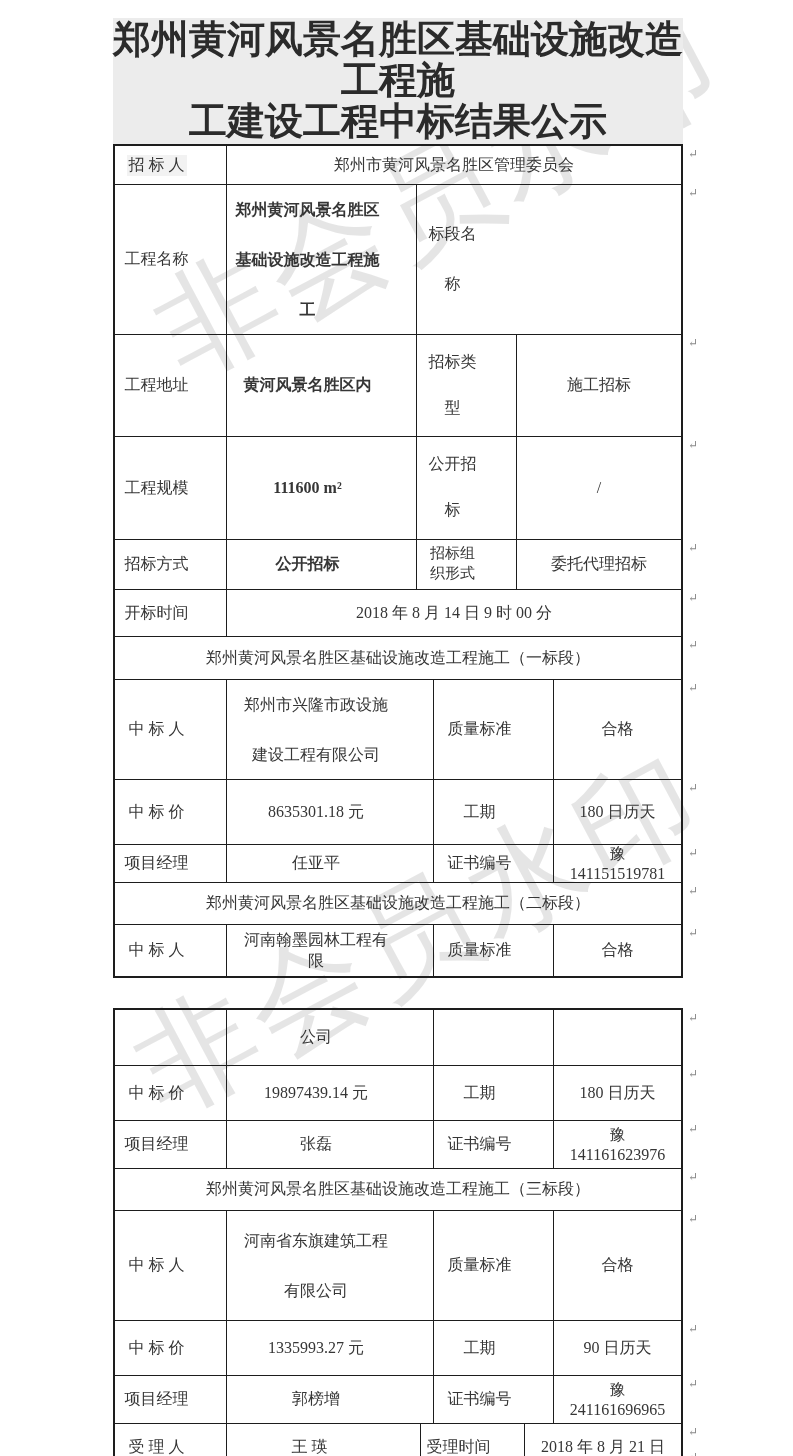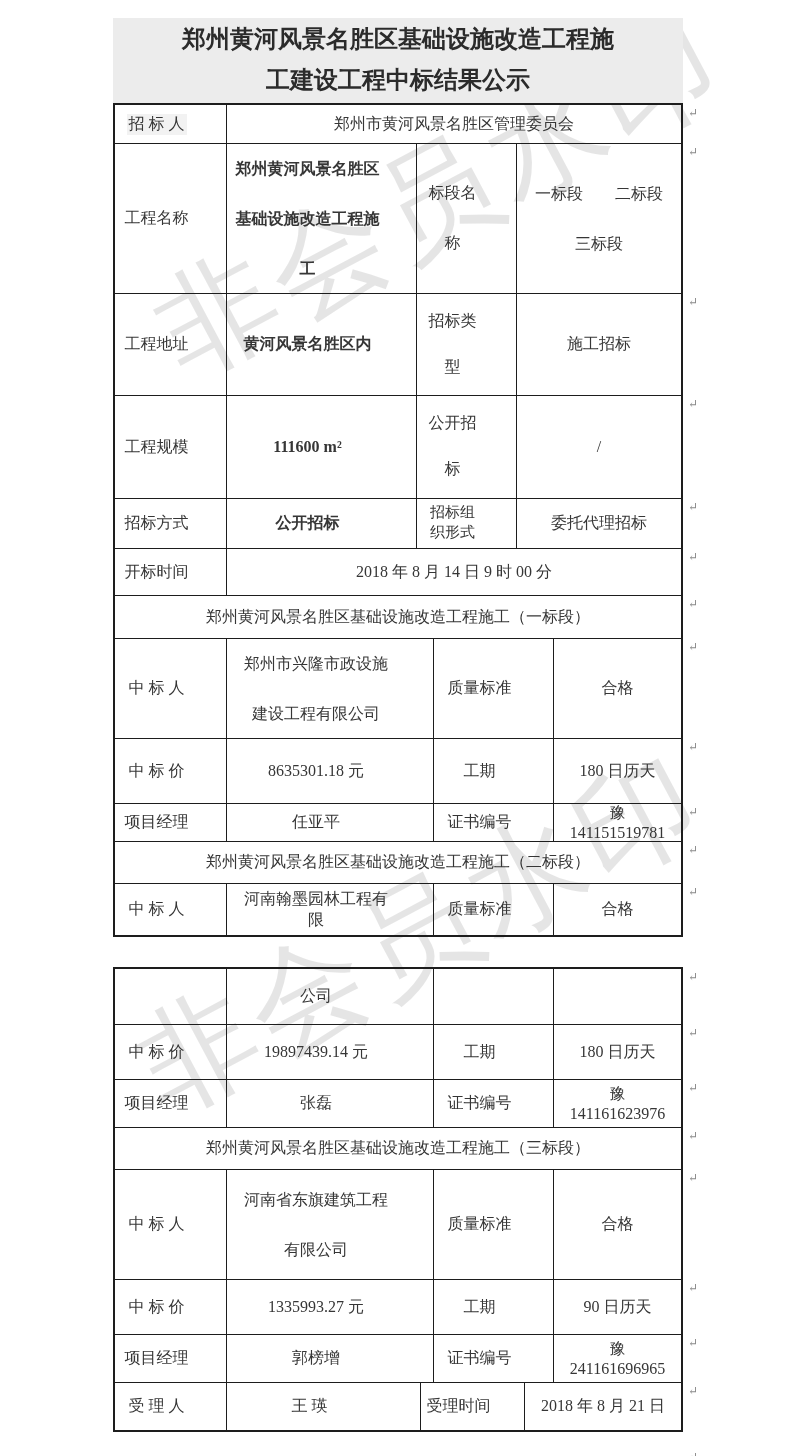--- a/index.html
+++ b/index.html
@@ -29,21 +29,21 @@
   #wm2 { left:110px; top:855px; }
 
   #content { position:relative; z-index:2; }
 
   
   #title {
     margin:18px 0 0 113px;
     width:570px;
     background:#ececec;
     text-align:center;
-    font-size:24px;
+    font-size:38px;
     font-weight:bold;
     color:#2b2b2b;
     line-height:41px;
     padding:1px 0 2px 0;
   }
 
   
   .tbl {
     margin-left:113px;
     width:570px;
@@ -114,21 +114,20 @@
             <span class="hl">招 标 人</span>
           </div>
         <div class="c w-rest">郑州市黄河风景名胜区管理委员会</div>
         <span class="pmark">↵</span>
       </div>
 
       <div class="row h150">
         <div class="c w-label">工程名称</div>
         <div class="c w-info-v lh50">郑州黄河风景名胜区基础设施改造工程施工</div>
         <div class="c w-info-l lh50">标段名称</div>
-        <div class="c w-rest lh50">一标段　　二标段　　三标段</div>
         <span class="pmark">↵</span>
       </div>
 
       <div class="row h102">
         <div class="c w-label">工程地址</div>
         <div class="c w-info-v">黄河风景名胜区内</div>
         <div class="c w-info-l lh46">招标类型</div>
         <div class="c w-rest">施工招标</div>
         <span class="pmark">↵</span>
       </div>

